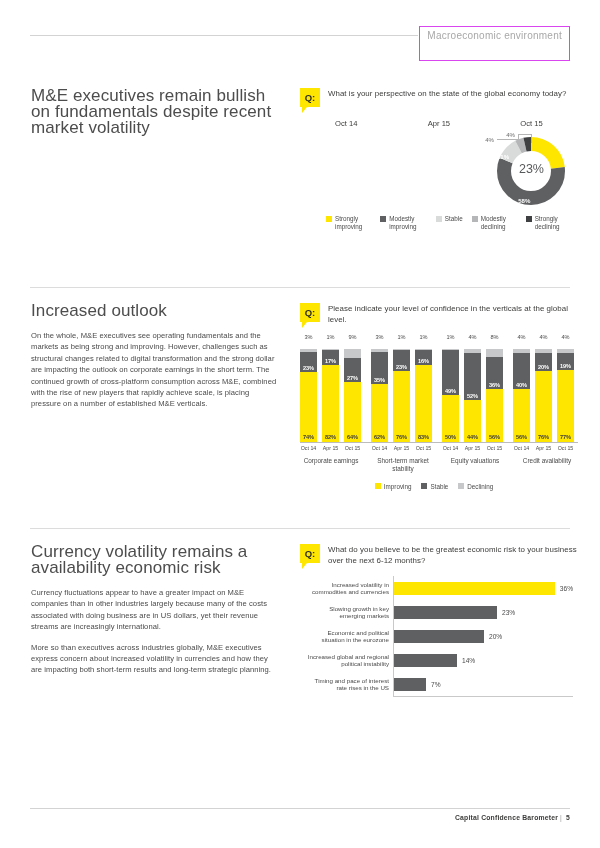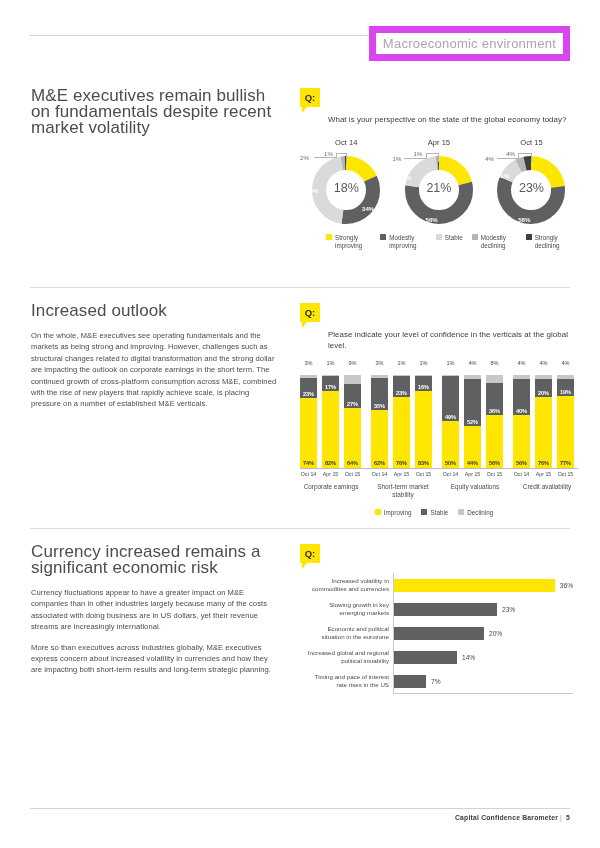--- a/index.html
+++ b/index.html
@@ -13,23 +13,23 @@
   .page { position: relative; width: 600px; height: 848px; }
 
   
   .header { position: absolute; top: 26px; left: 30px; right: 30px; height: 20px; }
   .header-rule {
     position: absolute; left: 0; right: 152px; top: 9px;
     border-top: 1px solid #d3d3d3;
   }
   .header-tag {
     position: absolute; right: 0; top: 0;
-    border: 7px solid #d946ef;
-    padding: 3px 7px 3px 7px;
-    font-size: 13px; letter-spacing: .25px;
+    border: 1px solid #d946ef;
+    padding: 3px 7px 19px 7px;
+    font-size: 10px; letter-spacing: .25px;
     color: #a8a8a8; background: #fff;
     white-space: nowrap;
   }
 
   
   .section { position: absolute; left: 0; right: 0; }
   .divider {
     position: absolute; left: 30px; right: 30px;
     border-top: 1px solid #dcdcdc;
   }
@@ -56,21 +56,21 @@
     margin-right: 8px;
   }
   .qbadge::after {
     content: ""; position: absolute; left: 2px; top: 19px;
     width: 0; height: 0;
     border-left: 5px solid #ffe600;
     border-bottom: 6px solid transparent;
   }
   .qtext {
     font-size: 7.9px; line-height: 10.6px; color: #3c3c3b;
-    padding-top: 1px; letter-spacing: .05px; margin-top: 26px;
+    padding-top: 1px; letter-spacing: .05px;
   }
 
   
   .donut-row { position: relative; display: flex; margin-top: 8px; }
   .donut-cell { position: relative; width: 92.6px; }
   .donut-title {
     text-align: center; font-size: 7.6px; color: #3c3c3b;
     margin-bottom: 3px; font-weight: 400;
   }
   .donut-wrap { position: relative; width: 92.6px; height: 78px; }
@@ -181,65 +181,24 @@
     <div class="col-right">
       <div class="qrow">
         <div class="qbadge">Q:</div>
         <div class="qtext">What is your perspective on the state of the global economy today?</div>
       </div>
 
       <div class="donut-row" style="margin-top:12px;">
 
         <div class="donut-cell">
           <div class="donut-title">Oct 14</div>
-          <div class="donut-wrap">
-            <svg class="donut-svg" width="76" height="76" viewBox="0 0 76 76">
-
-              <g transform="translate(38,38) rotate(-90)">
-                <circle r="27" fill="none" stroke="#ffe600" stroke-width="14" stroke-dasharray="30.54 139.11" stroke-dashoffset="0"></circle>
-                <circle r="27" fill="none" stroke="#5f6062" stroke-width="14" stroke-dasharray="57.68 111.97" stroke-dashoffset="-30.54"></circle>
-                <circle r="27" fill="none" stroke="#d9dada" stroke-width="14" stroke-dasharray="76.34 93.31" stroke-dashoffset="-88.22"></circle>
-                <circle r="27" fill="none" stroke="#b5b6b8" stroke-width="14" stroke-dasharray="3.39 166.25" stroke-dashoffset="-164.56"></circle>
-                <circle r="27" fill="none" stroke="#3f4042" stroke-width="14" stroke-dasharray="1.70 167.95" stroke-dashoffset="-167.95"></circle>
-              </g>
-            </svg>
-            <div class="donut-center">18%</div>
-            <span class="slice-label" style="left:62px; top:55px;">34%</span>
-            <span class="slice-label" style="left:6px; top:37px;">45%</span>
-            <span class="slice-label out" style="left:0px; top:4px;">2%</span>
-            <span class="slice-label out" style="left:24px; top:0px;">1%</span>
-            <div class="leader" style="left:14px; top:7px; width:22px;"></div>
-            <div class="leader" style="left:36px; top:3px; width:10px;"></div>
-            <div class="leader-v" style="left:36px; top:3px; height:5px;"></div>
-            <div class="leader-v" style="left:46px; top:3px; height:9px;"></div>
-          </div>
         </div>
 
         <div class="donut-cell">
           <div class="donut-title">Apr 15</div>
-          <div class="donut-wrap">
-            <svg class="donut-svg" width="76" height="76" viewBox="0 0 76 76">
-              <g transform="translate(38,38) rotate(-90)">
-                <circle r="27" fill="none" stroke="#ffe600" stroke-width="14" stroke-dasharray="35.63 134.02" stroke-dashoffset="0"></circle>
-                <circle r="27" fill="none" stroke="#5f6062" stroke-width="14" stroke-dasharray="95.00 74.65" stroke-dashoffset="-35.63"></circle>
-                <circle r="27" fill="none" stroke="#d9dada" stroke-width="14" stroke-dasharray="35.63 134.02" stroke-dashoffset="-130.63"></circle>
-                <circle r="27" fill="none" stroke="#b5b6b8" stroke-width="14" stroke-dasharray="1.70 167.95" stroke-dashoffset="-166.26"></circle>
-                <circle r="27" fill="none" stroke="#3f4042" stroke-width="14" stroke-dasharray="1.70 167.95" stroke-dashoffset="-167.95"></circle>
-              </g>
-            </svg>
-            <div class="donut-center">21%</div>
-            <span class="slice-label" style="left:33px; top:66px;">56%</span>
-            <span class="slice-label" style="left:7px; top:24px;">21%</span>
-            <span class="slice-label out" style="left:0px; top:5px;">1%</span>
-            <span class="slice-label out" style="left:21px; top:0px;">1%</span>
-            <div class="leader" style="left:11px; top:8px; width:22px;"></div>
-            <div class="leader" style="left:33px; top:3px; width:12px;"></div>
-            <div class="leader-v" style="left:33px; top:3px; height:6px;"></div>
-            <div class="leader-v" style="left:45px; top:3px; height:9px;"></div>
-          </div>
         </div>
 
         <div class="donut-cell">
           <div class="donut-title">Oct 15</div>
           <div class="donut-wrap">
             <svg class="donut-svg" width="76" height="76" viewBox="0 0 76 76">
               <g transform="translate(38,38) rotate(-90)">
                 <circle r="27" fill="none" stroke="#ffe600" stroke-width="14" stroke-dasharray="39.02 130.62" stroke-dashoffset="0"></circle>
                 <circle r="27" fill="none" stroke="#5f6062" stroke-width="14" stroke-dasharray="98.39 71.25" stroke-dashoffset="-39.02"></circle>
                 <circle r="27" fill="none" stroke="#d9dada" stroke-width="14" stroke-dasharray="18.66 150.99" stroke-dashoffset="-137.41"></circle>
@@ -508,28 +467,29 @@
           </div>
         </div>
       </div>
     </div>
   </div>
 
   <div class="divider" style="top:528px;"></div>
 
   <div class="section" style="top:544px;">
     <div class="col-left">
-      <h2>Currency increased remains a significant economic risk</h2>
+      <h2>Currency volatility remains a availability economic risk</h2>
       <p>Currency fluctuations appear to have a greater impact on M&amp;E companies than in other industries largely because many of the costs associated with doing business are in US dollars, yet their revenue streams are increasingly international.</p>
       <p>More so than executives across industries globally, M&amp;E executives express concern about increased volatility in currencies and how they are impacting both short-term results and long-term strategic planning.</p>
     </div>
 
     <div class="col-right">
       <div class="qrow">
         <div class="qbadge">Q:</div>
+        <div class="qtext">What do you believe to be the greatest economic risk to your business over the next 6-12 months?</div>
       </div>
 
       <div class="hbar-chart">
         <div class="hbar-body" style="margin-left:93px; width:180px;">
 
           <div class="hbar-row">
             <div class="hbar-label">Increased volatility in commodities and currencies</div>
             <div class="hbar highlight" style="width:162px;"></div>
             <div class="hbar-val">36%</div>
           </div>

